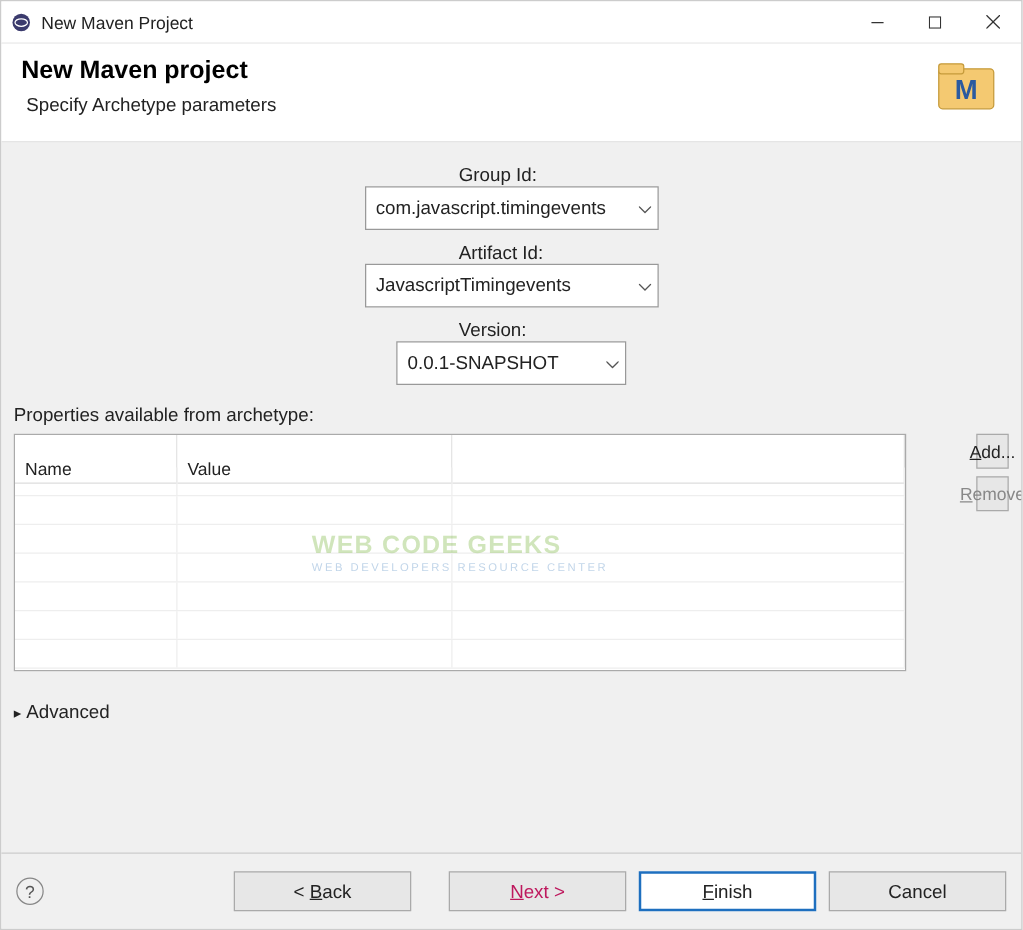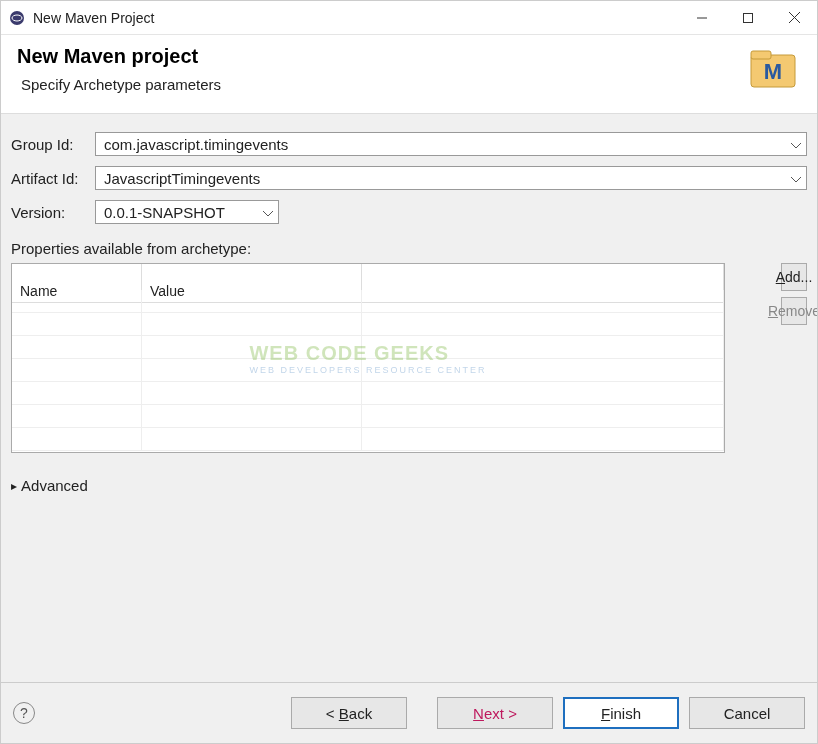--- a/index.html
+++ b/index.html
@@ -11,25 +11,25 @@
   .titlebar .winbtn { width: 46px; height: 34px; display: flex; align-items: center; justify-content: center; font-size: 14px; color: #222; }
   .titlebar .winbtn svg { pointer-events: none; }
 
   .header { background: #fff; padding: 10px 16px 20px 16px; display: flex; align-items: flex-start; border-bottom: 1px solid #ddd; }
   .header .text { flex: 1; }
   .header h1 { margin: 0 0 8px 0; font-size: 20px; font-weight: 700; color: #000; }
   .header .subtitle { font-size: 15px; color: #222; margin-left: 4px; }
   .header .hicon { width: 56px; height: 44px; margin-top: 4px; }
 
   .form { padding: 18px 10px 8px 10px; background: #f0f0f0; flex: 1; display: flex; flex-direction: column; }
-  .row { display: flex; align-items: center; margin-bottom: 10px; }
+  .row { display: flex; align-items: center; margin-bottom: 10px; flex-direction: column; }
   .row label { width: 84px; font-size: 15px; color: #222; }
   .row .combo { flex: 0 0 auto; position: relative; }
   .row .combo-full { flex: 1; }
-  .combo input, .combo .combo-val { width: 100%; height: 24px; border: 1px solid #999; background: #fff; padding: 2px 26px 2px 8px; font-size: 15px; color: #222; }
+  .combo input, .combo .combo-val { width: 100%; height: 35px; border: 1px solid #999; background: #fff; padding: 2px 26px 2px 8px; font-size: 15px; color: #222; }
   .combo.small { width: 184px; }
   .combo .arrow { position: absolute; right: 6px; top: 50%; transform: translateY(-50%); pointer-events: none; }
 
   .props-label { font-size: 15px; color: #222; margin: 6px 0 6px 0; }
   .props-row { display: flex; }
   .table { flex: 1; border: 1px solid #aaa; background: #fff; height: 190px; display: flex; flex-direction: column; position: relative; }
   .thead { display: flex; height: 26px; }
   .thead .th { border-right: 1px solid #ddd; border-bottom: 1px solid #ddd; padding: 19px 8px; font-size: 14px; color: #222; background: #fff; }
   .thead .th.c1 { width: 130px; }
   .thead .th.c2 { width: 220px; }
@@ -44,21 +44,21 @@
   .side-btns { width: 74px; margin-left: 8px; display: flex; flex-direction: column; gap: 6px; }
   .btn { height: 28px; border: 1px solid #aaa; background: #e7e7e7; font-size: 14px; color: #222; display: flex; align-items: center; justify-content: center; cursor: default; margin-left: 48px; }
   .btn.disabled { color: #888; }
   .btn .mn { text-decoration: underline; }
 
   .advanced { margin-top: 24px; font-size: 15px; color: #222; display: flex; align-items: center; gap: 4px; }
   .advanced .tri { font-size: 12px; }
 
   .footer { border-top: 1px solid #ccc; padding: 14px 12px; display: flex; align-items: center; gap: 10px; background: #f0f0f0; }
   .footer .help { width: 22px; height: 22px; border: 1px solid #888; border-radius: 50%; display: flex; align-items: center; justify-content: center; font-size: 14px; color: #555; margin-right: auto; }
-  .footer .fbtn { width: 116px; height: 32px; border: 1px solid #aaa; background: #e7e7e7; font-size: 15px; color: #222; display: flex; align-items: center; justify-content: center; }
+  .footer .fbtn { width: 142px; height: 32px; border: 1px solid #aaa; background: #e7e7e7; font-size: 15px; color: #222; display: flex; align-items: center; justify-content: center; }
   .footer .fbtn.disabled { color: #be185d; margin-left: 20px; }
   .footer .fbtn.primary { border: 2px solid #1e6fbf; background: #fff; }
   .footer .fbtn .mn { text-decoration: underline; }
 
   .watermark { position: absolute; left: 50%; top: 50%; transform: translate(-50%, -50%); font-size: 20px; font-weight: 700; color: rgba(120,180,60,0.35); pointer-events: none; letter-spacing: 1px; }
   .watermark .sub { font-size: 9px; font-weight: 400; letter-spacing: 2px; color: rgba(100,150,200,0.4); display: block; }
 </style>
 </head>
 <body>
 

